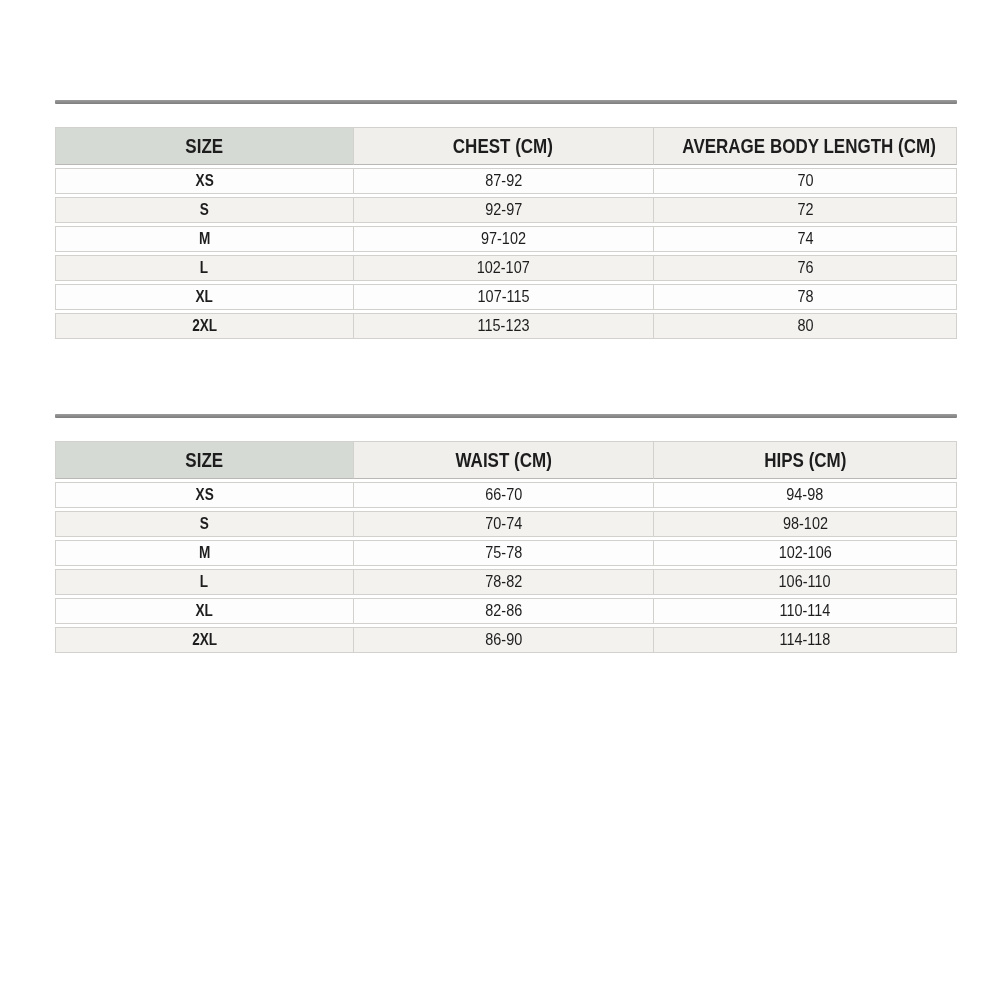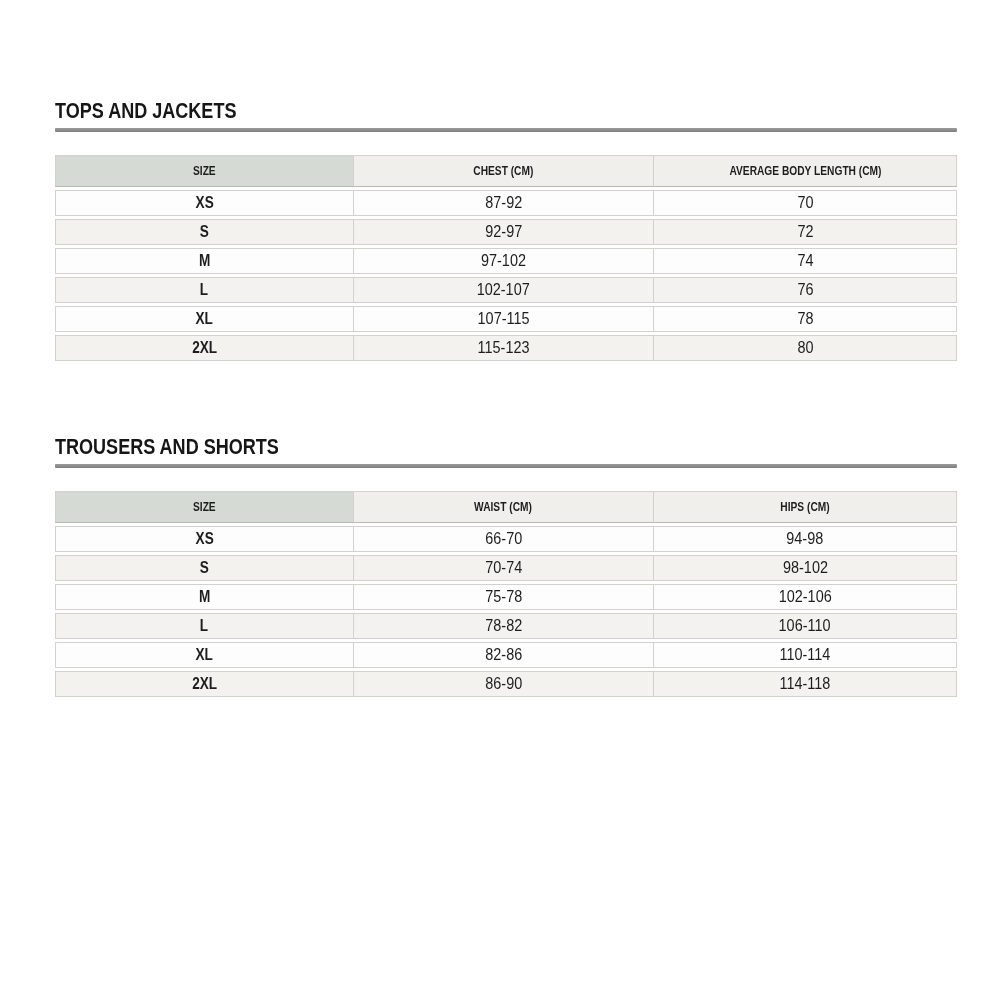--- a/index.html
+++ b/index.html
@@ -45,40 +45,39 @@
     border-bottom:1px solid var(--border);
     overflow:hidden;
   }
   table.size-table th:first-child,
   table.size-table td:first-child{border-left:1px solid var(--border);width:33%;}
   table.size-table th:last-child,
   table.size-table td:last-child{border-right:1px solid var(--border);width:33.7%;}
   table.size-table th + th,
   table.size-table td + td{border-left:1px solid var(--border);}
   table.size-table thead th{
-    height:32px;padding:2px 6px;font-size:12px;font-weight:700;
+    height:38px;padding:2px 6px;font-size:20px;font-weight:700;
     background:var(--header-bg);border-bottom-color:var(--border-dark);
   }
   table.size-table thead th:first-child{background:var(--header-size-bg);}
   table.size-table tbody td{
     height:18px;padding:2px 10px;font-size:17px;font-weight:400;
   }
   table.size-table tbody td:first-child{font-weight:700;font-size:16px;}
   table.size-table tbody tr:nth-child(odd){background:var(--row-bg);}
   table.size-table tbody tr:nth-child(even){background:var(--row-alt-bg);}
   table.size-table th .cond,
   table.size-table td .cond{transform-origin:center center;transform:scaleX(0.85);}
 </style>
 </head>
 <body>
 
 <main>
 
   <section class="chart">
-    <h2 class="section-title"><span class="cond">TOPS AND JACKETS</span></h2>
     <div class="rule"></div>
     <table class="size-table">
         <thead>
           <tr>
             <th><span class="cond">SIZE</span></th>
             <th><span class="cond">CHEST (CM)</span></th>
             <th><span class="cond">AVERAGE BODY LENGTH (CM)</span></th>
           </tr>
         </thead>
         <tbody>
@@ -110,21 +109,20 @@
           <tr>
             <td><span class="cond">2XL</span></td>
             <td><span class="cond">115-123</span></td>
             <td><span class="cond">80</span></td>
           </tr>
         </tbody>
       </table>
   </section>
 
   <section class="chart">
-    <h2 class="section-title"><span class="cond">TROUSERS AND SHORTS</span></h2>
     <div class="rule"></div>
     <table class="size-table">
         <thead>
           <tr>
             <th><span class="cond">SIZE</span></th>
             <th><span class="cond">WAIST (CM)</span></th>
             <th><span class="cond">HIPS (CM)</span></th>
           </tr>
         </thead>
         <tbody>

